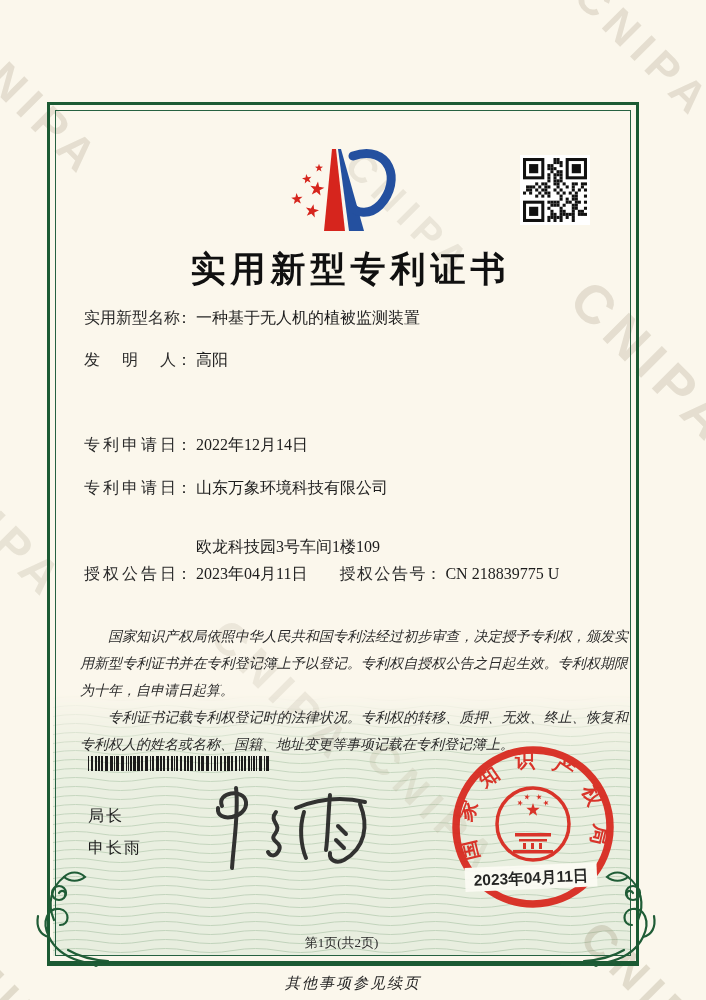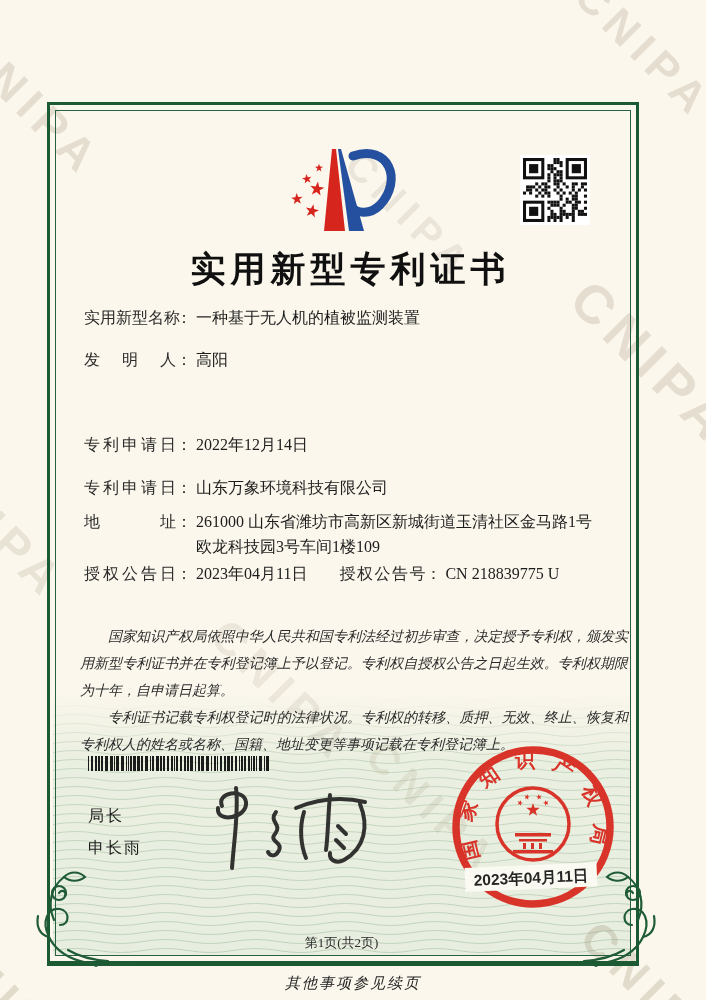--- a/index.html
+++ b/index.html
@@ -280,23 +280,20 @@
   </div>
   <div class="row" style="top:350px">
     <span class="flabel">发明人</span><span class="colon">：</span><span class="fvalue">高阳</span>
   </div>
   <div class="row" style="top:435px">
     <span class="flabel">专利申请日</span><span class="colon">：</span><span class="fvalue">2022年12月14日</span>
   </div>
   <div class="row" style="top:478px">
     <span class="flabel">专利申请日</span><span class="colon">：</span><span class="fvalue">山东万象环境科技有限公司</span>
   </div>
-  <div class="row" style="top:512px">
-    <span class="flabel">地址</span><span class="colon">：</span><span class="fvalue">261000 山东省潍坊市高新区新城街道玉清社区金马路1号</span>
-  </div>
   <div class="addr2">欧龙科技园3号车间1楼109</div>
   <div class="row" style="top:564px">
     <span class="flabel">授权公告日</span><span class="colon">：</span><span class="fvalue">2023年04月11日</span><span class="grant2"><span class="flabel2">授权公告号</span><span class="colon">：</span><span class="fvalue">CN 218839775 U</span></span>
   </div>
 
   <div class="legal">
     <p>国家知识产权局依照中华人民共和国专利法经过初步审查，决定授予专利权，颁发实用新型专利证书并在专利登记簿上予以登记。专利权自授权公告之日起生效。专利权期限为十年，自申请日起算。</p>
     <p>专利证书记载专利权登记时的法律状况。专利权的转移、质押、无效、终止、恢复和专利权人的姓名或名称、国籍、地址变更等事项记载在专利登记簿上。</p>
   </div>
 

